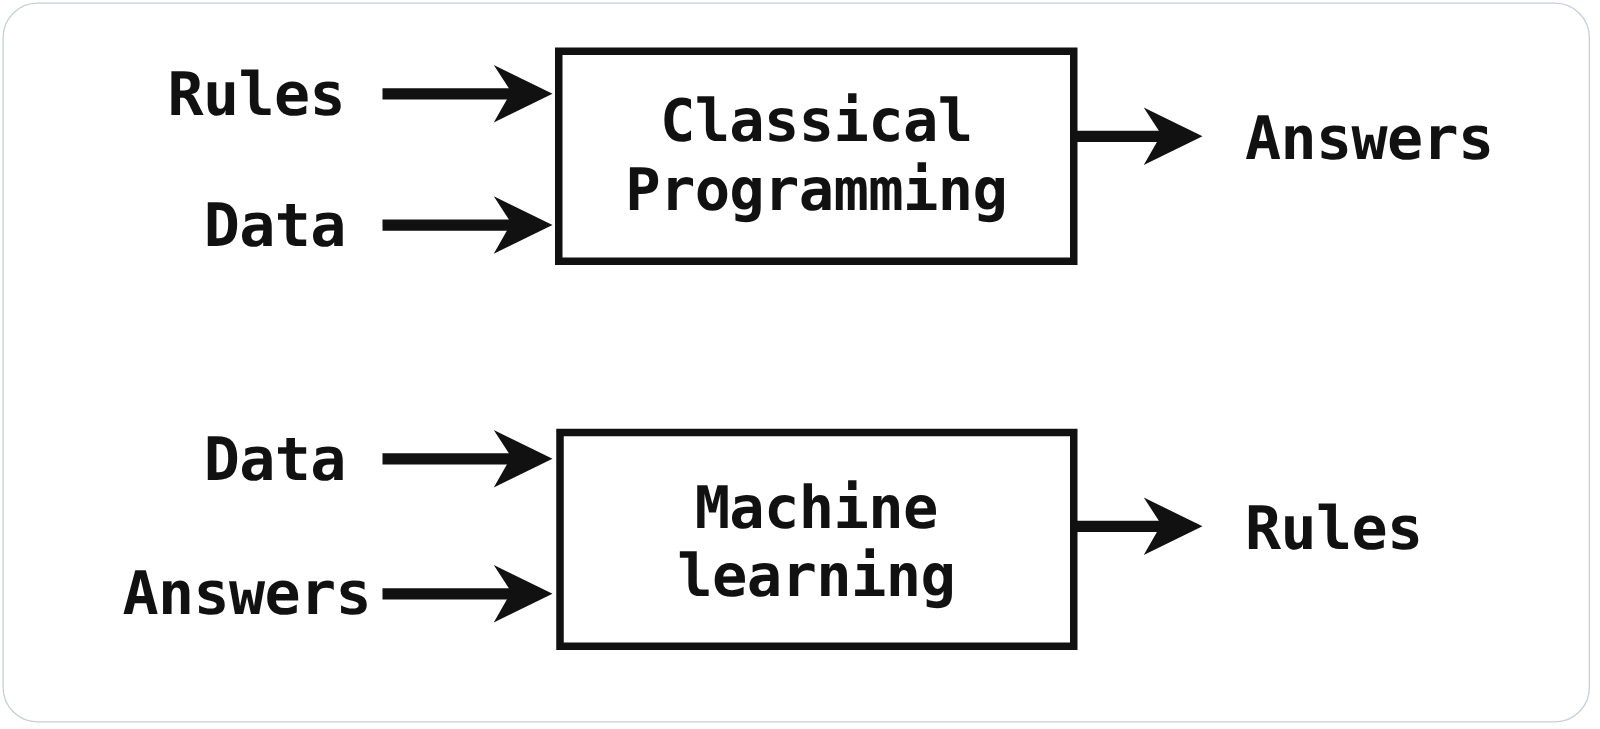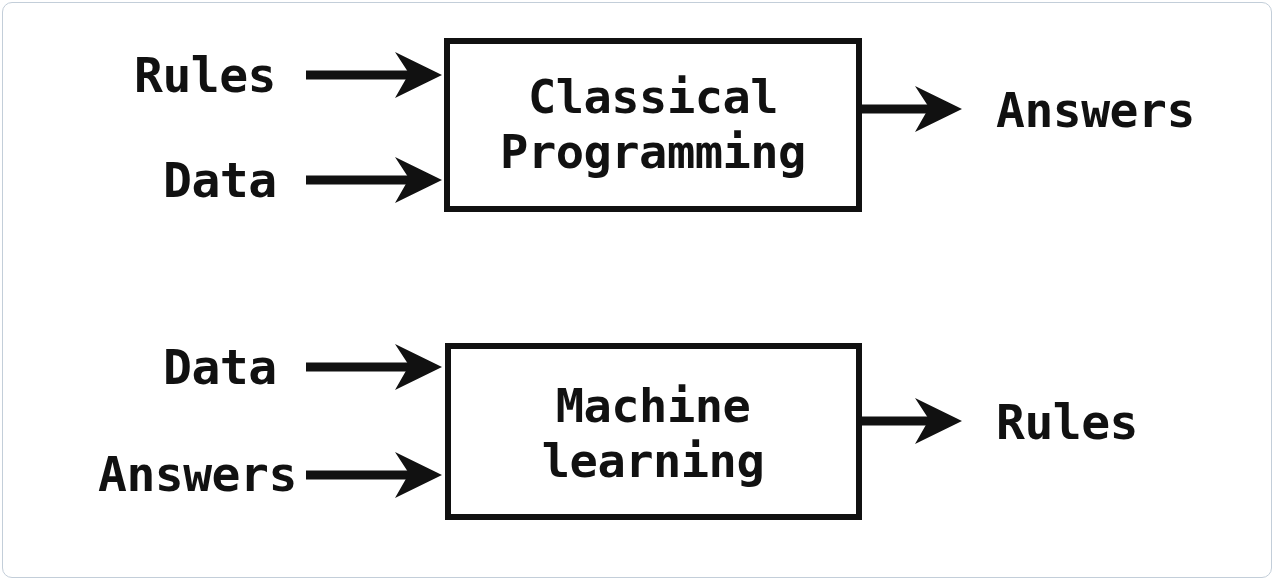--- a/index.html
+++ b/index.html
@@ -16,21 +16,21 @@
   }
   #canvas-frame {
     position: absolute;
     left: 2px;
     top: 2px;
     width: 1270px;
     height: 576px;
     box-sizing: border-box;
     background: #ffffff;
     border: 1.6px solid #c3ced9;
-    border-radius: 10px;
+    border-radius: 28px;
     overflow: hidden;
   }
   #diagram-svg {
     display: block;
     position: absolute;
     left: -2px;
     top: -2px;
   }
   text {
     font-family: "DejaVu Sans Mono", "Liberation Mono", monospace;

